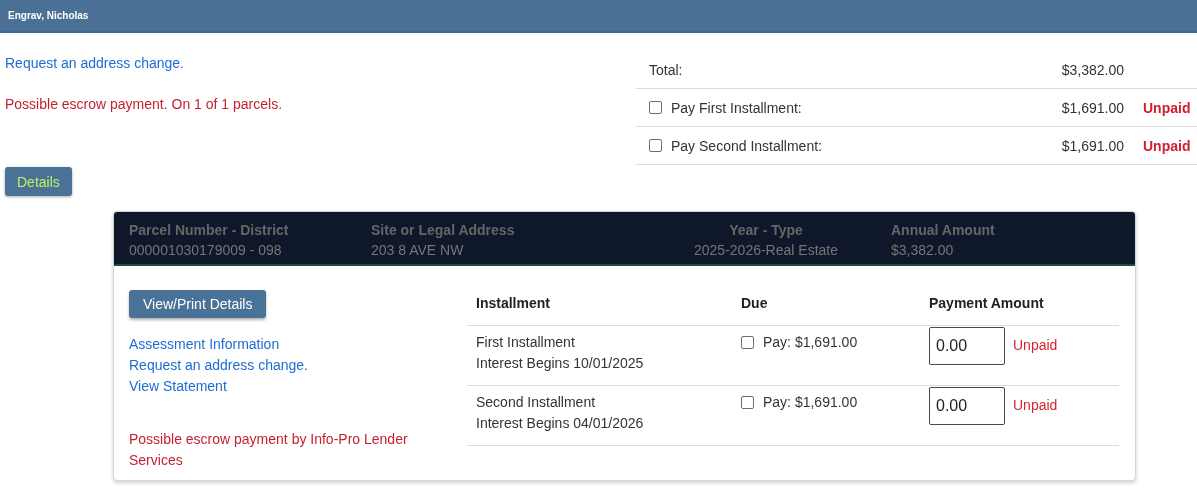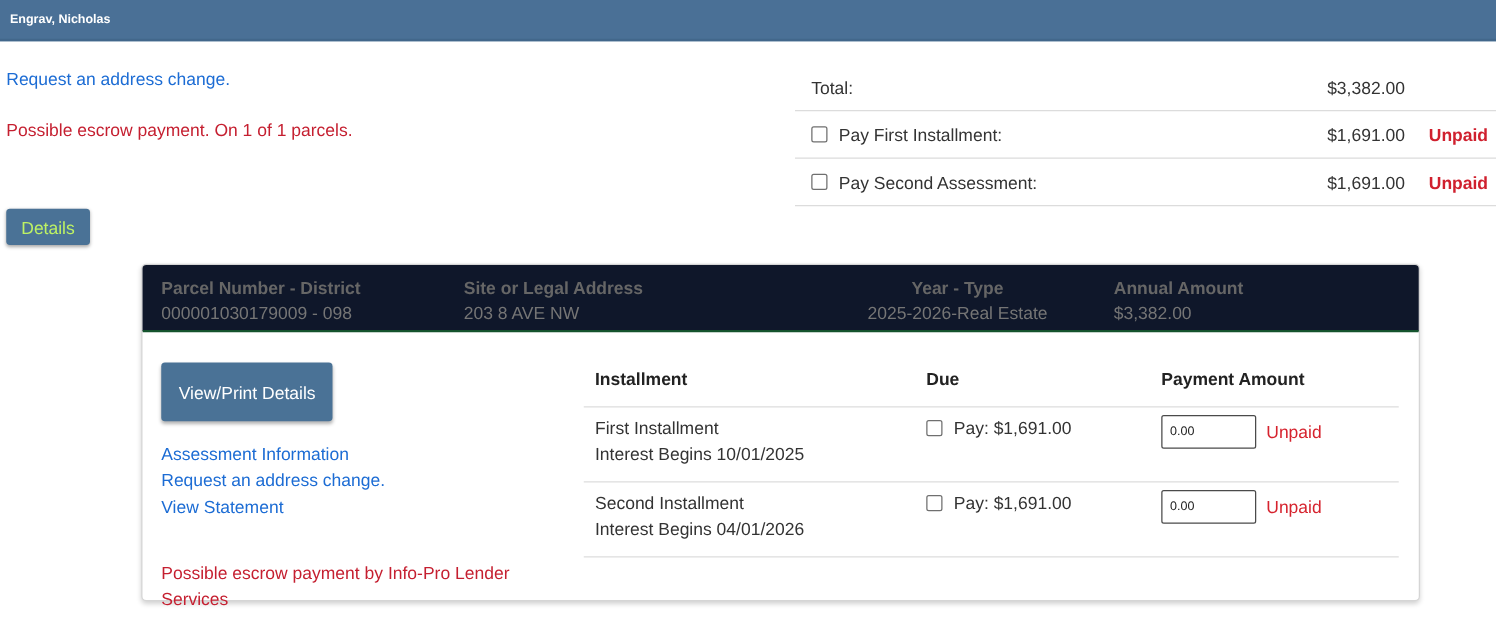--- a/index.html
+++ b/index.html
@@ -63,42 +63,42 @@
     border-bottom: 2px solid #14532d; border-radius: 3px 3px 0 0;
     padding: 10px 0 0 15px;
   }
   .ph-col1 { width: 242px; } .ph-col2 { width: 270px; } .ph-col3 { width: 250px; text-align: center; } .ph-col4 { flex: 1; }
   .ph-label { font-weight: bold; color: #666; font-size: 14px; margin-bottom: 4px; }
   .ph-value { color: #757575; font-size: 14px; }
 
   .panel-body { position: relative; height: 214px; }
   .panel-left { position: absolute; left: 15px; top: 0; width: 335px; }
   .vp-btn {
-    margin-top: 24px; height: 47px; padding: 0 14px;
+    margin-top: 24px; height: 28px; padding: 0 14px;
     background: #4a7296; color: #fff; border: none; border-radius: 3px;
     font-family: "Liberation Sans", sans-serif; font-size: 14px;
     box-shadow: 0 2px 3px rgba(0,0,0,.3); cursor: pointer;
   }
   .plinks { margin-top: 16px; }
   .plink { display: block; color: #1c6cd4; font-size: 14px; line-height: 21px; text-decoration: none; cursor: pointer; }
   .p-escrow { margin-top: 32px; color: #c51f30; font-size: 14px; line-height: 21px; width: 320px; }
 
   
   .ptable { position: absolute; left: 353px; top: 0; right: 16px; }
   .pt-header {
     display: flex; align-items: flex-end; height: 60px; padding-bottom: 14px;
     border-bottom: 1px solid #ddd; font-weight: bold; color: #222; font-size: 14px;
   }
   .ptc1 { width: 274px; padding-left: 9px; } .ptc2 { width: 188px; } .ptc3 { flex: 1; }
   .pt-row { display: flex; border-bottom: 1px solid #ddd; padding: 6px 0 11px; font-size: 14px; color: #333; line-height: 21px; }
   .pt-due { display: flex; align-items: center; gap: 9px; height: 21px; }
   .pt-pay { display: flex; align-items: center; height: 27px; }
   .pay-input {
-    width: 76px; height: 27px; border: 1px solid #4a4a4a; border-radius: 2px;
-    font-family: "Liberation Sans", sans-serif; font-size: 10px; padding: 0 6px; color: #222;
+    width: 76px; height: 38px; border: 1px solid #4a4a4a; border-radius: 2px;
+    font-family: "Liberation Sans", sans-serif; font-size: 16px; padding: 0 6px; color: #222;
   }
   .pt-status { margin-left: 8px; color: #d6232e; font-size: 14px; }
 </style>
 </head>
 <body>
 
 <div class="page">
 
   <div class="topbar">
     <span>Engrav, Nicholas</span>
@@ -122,21 +122,21 @@
       <span class="lbl">
         <span class="cb"></span>
         <span>Pay First Installment:</span>
       </span>
       <span class="amt">$1,691.00</span>
       <span class="sstatus">Unpaid</span>
     </div>
     <div class="srow">
       <span class="lbl">
         <span class="cb"></span>
-        <span>Pay Second Assessment:</span>
+        <span>Pay Second Installment:</span>
       </span>
       <span class="amt">$1,691.00</span>
       <span class="sstatus">Unpaid</span>
     </div>
   </div>
 
   <div class="panel">
 
     <div class="panel-header">
       <div class="ph-col1">

